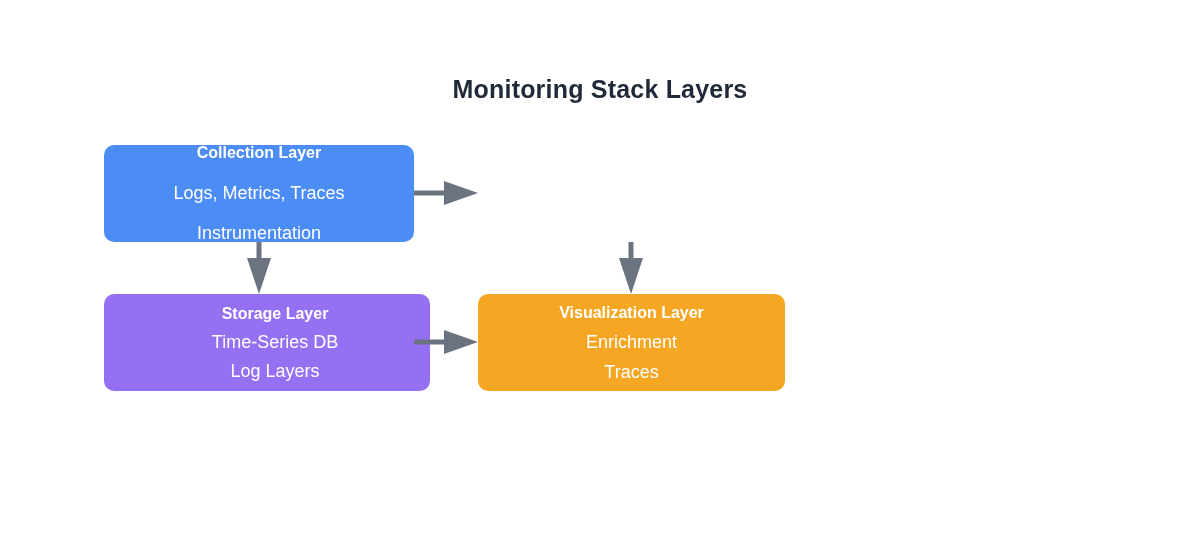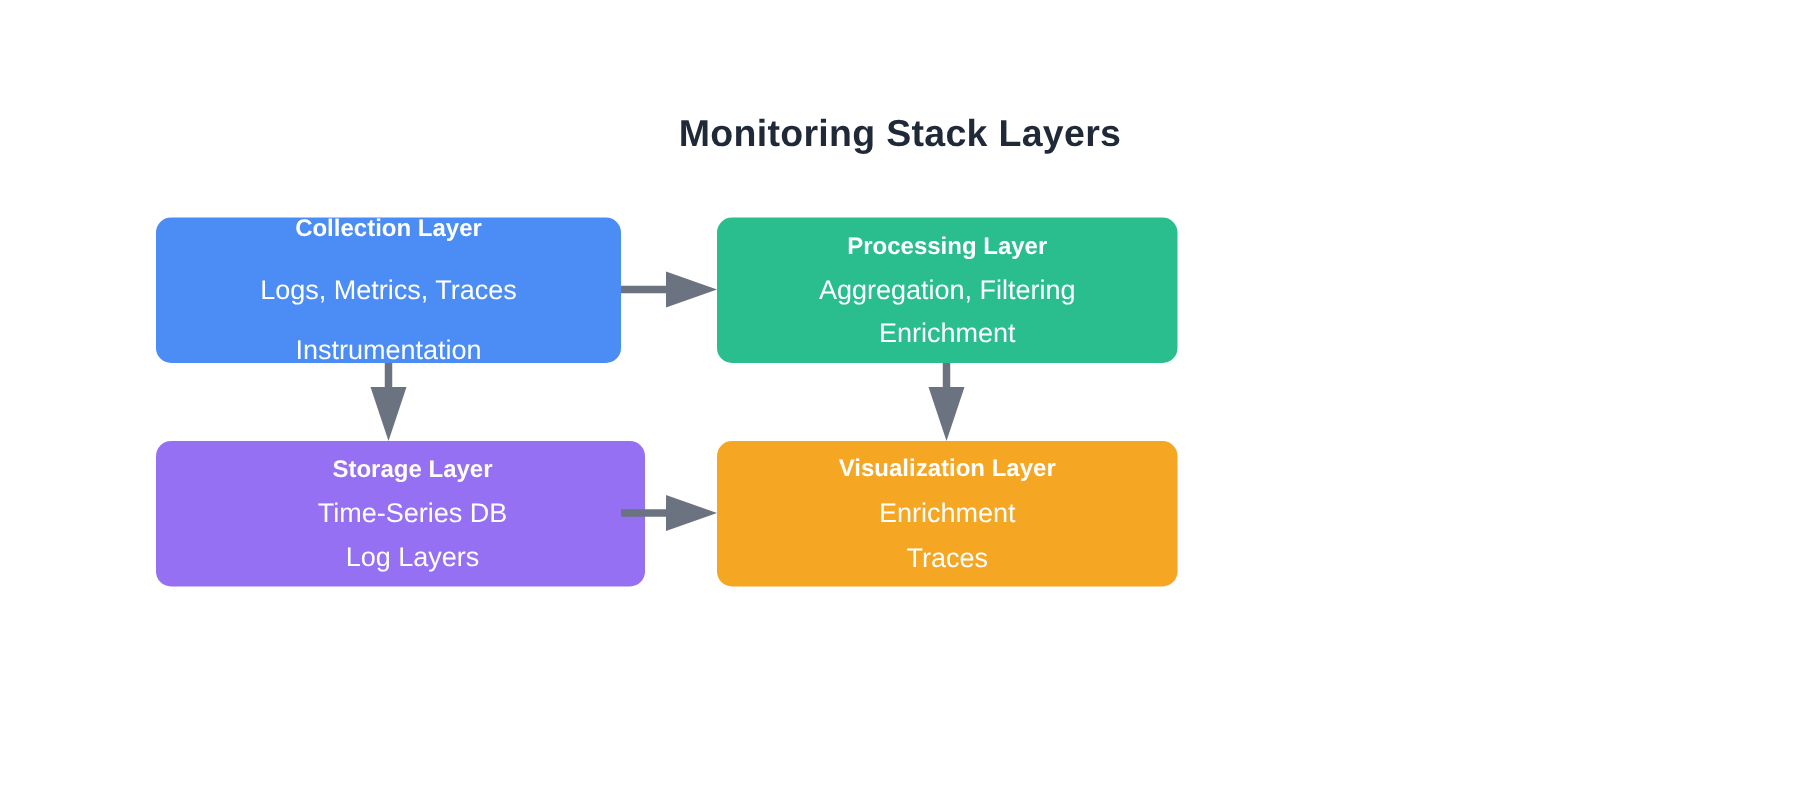--- a/index.html
+++ b/index.html
@@ -66,25 +66,20 @@
 <div class="canvas">
 
   <div class="diagram-title" style="color: rgb(31, 41, 55);">Monitoring Stack Layers</div>
 
   <div class="node" id="node-collection" style="background: rgb(76, 141, 245); justify-content: space-between;">
     <div class="node-title">Collection Layer</div>
     <div class="node-line">Logs, Metrics, Traces</div>
     <div class="node-line">Instrumentation</div>
   </div>
 
-  <div class="node" id="node-processing" style="background: rgb(42, 189, 142);">
-    <div class="node-title">Processing Layer</div>
-    <div class="node-line">Aggregation, Filtering</div>
-    <div class="node-line">Enrichment</div>
-  </div>
 
   <div class="node" id="node-storage" style="background: rgb(150, 112, 242);">
     <div class="node-title">Storage Layer</div>
     <div class="node-line">Time-Series DB</div>
     <div class="node-line">Log Layers</div>
   </div>
 
   <div class="node" id="node-visualization" style="background: rgb(245, 166, 35); gap: 12px;">
     <div class="node-title">Visualization Layer</div>
     <div class="node-line">Enrichment</div>

